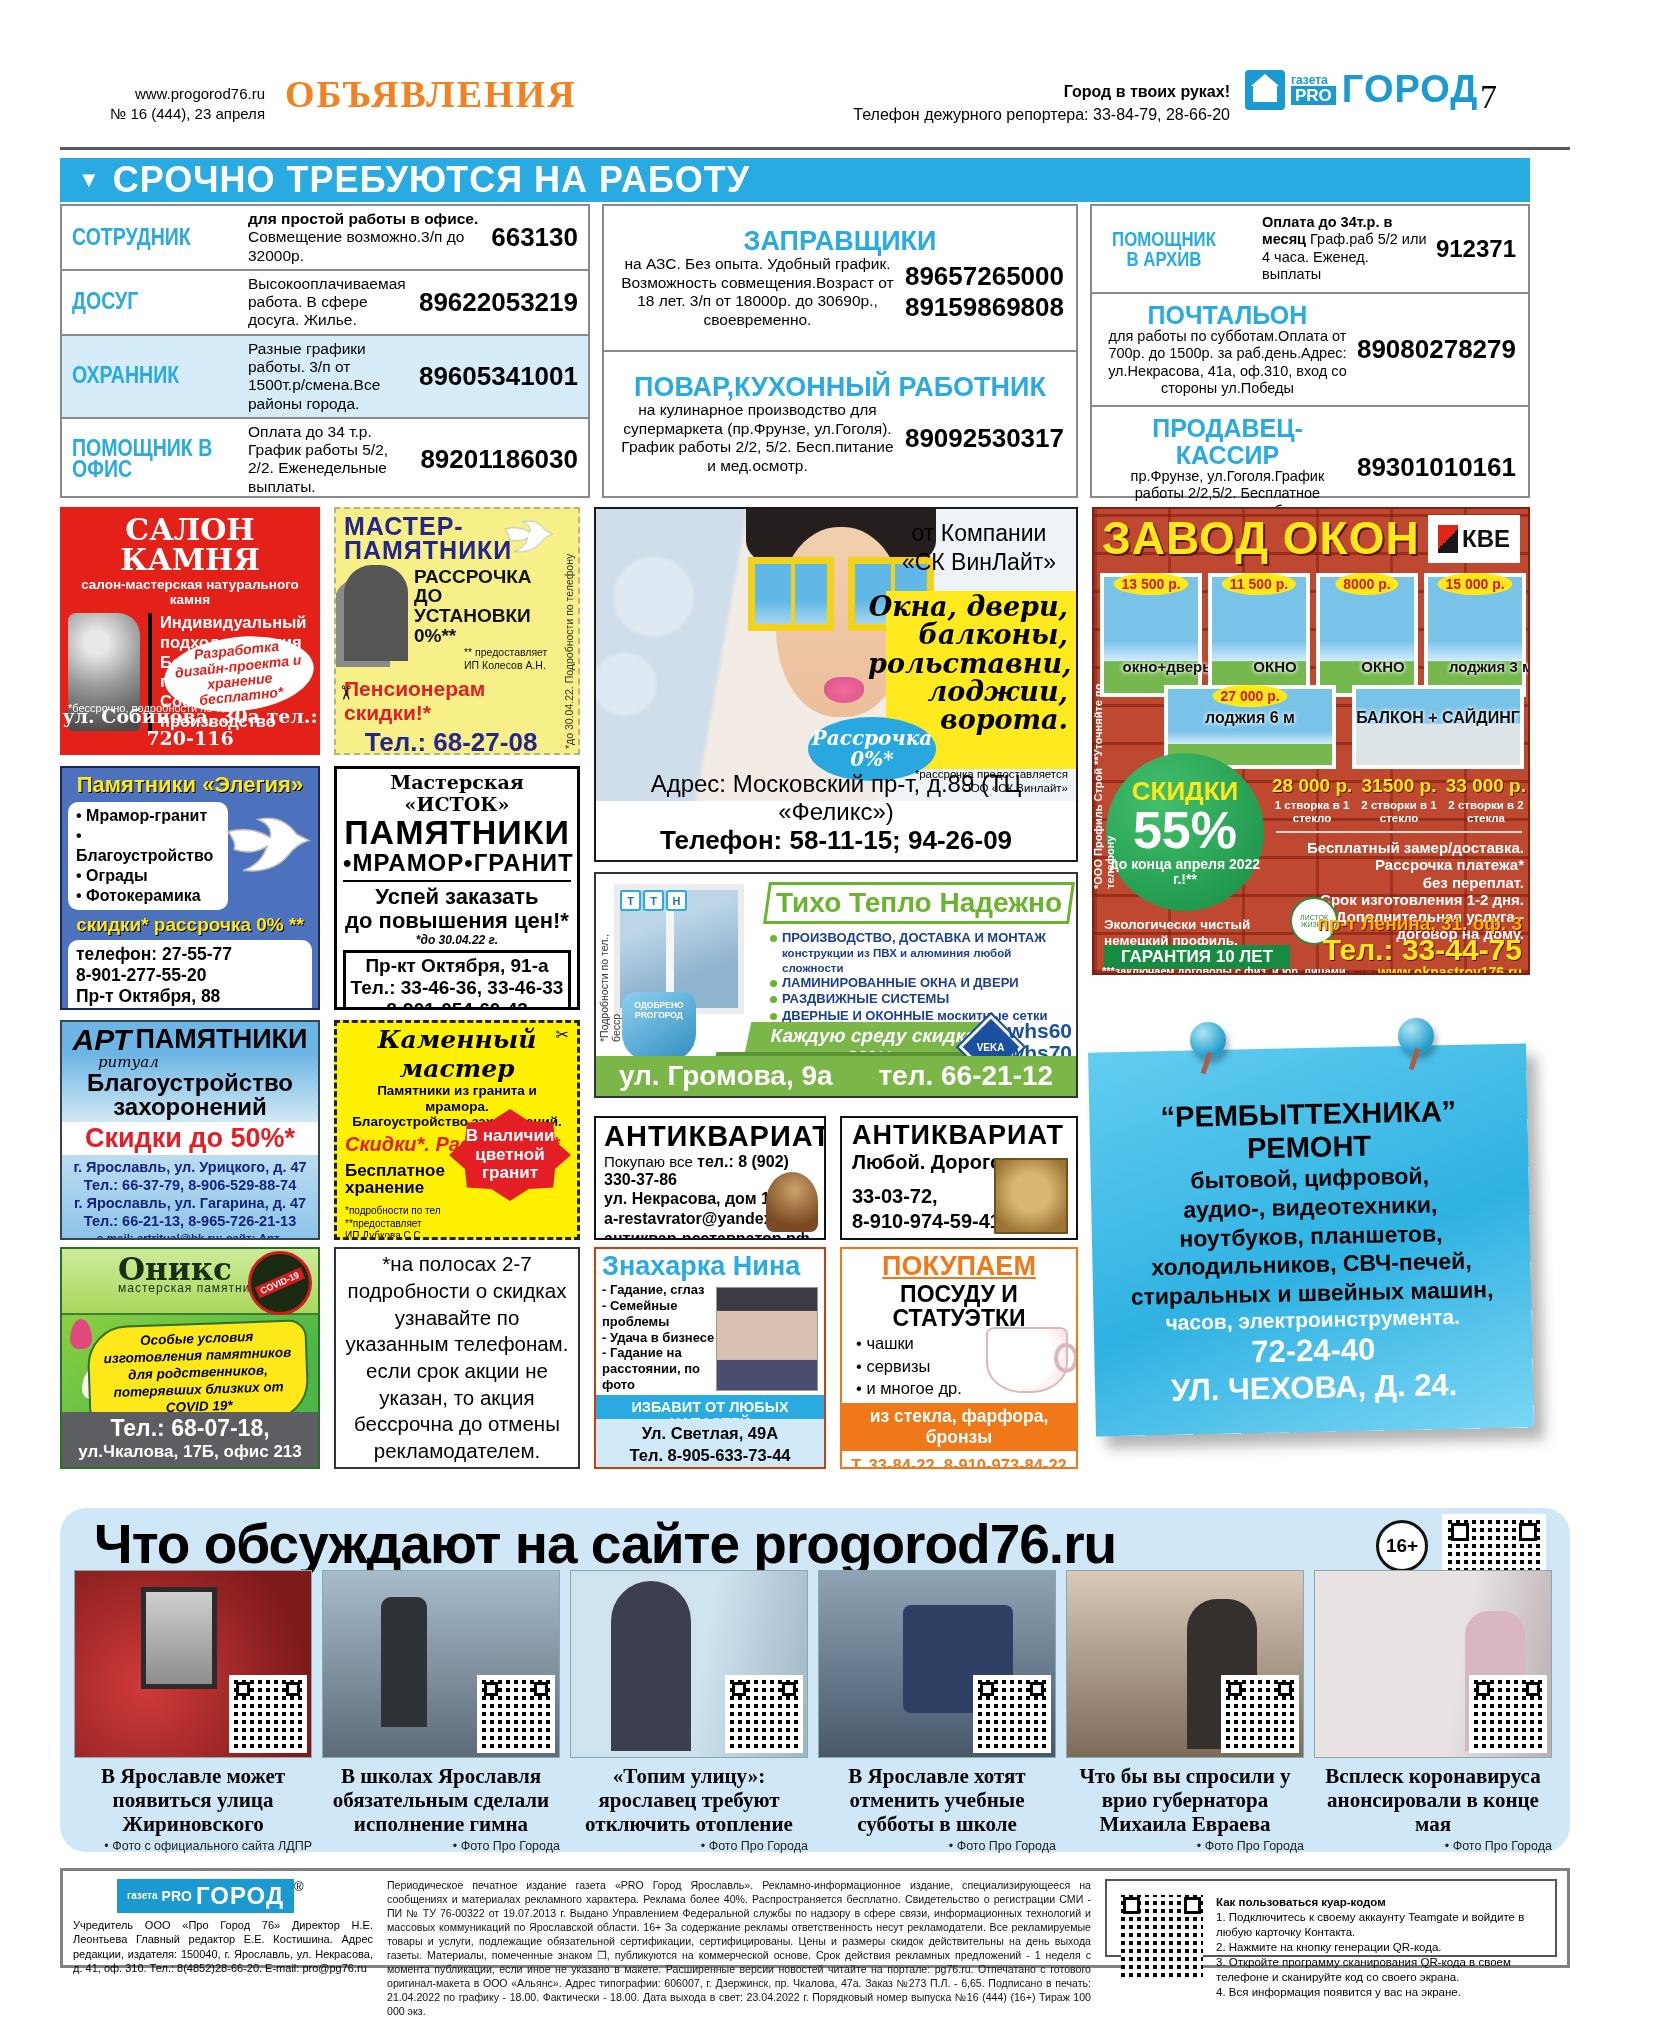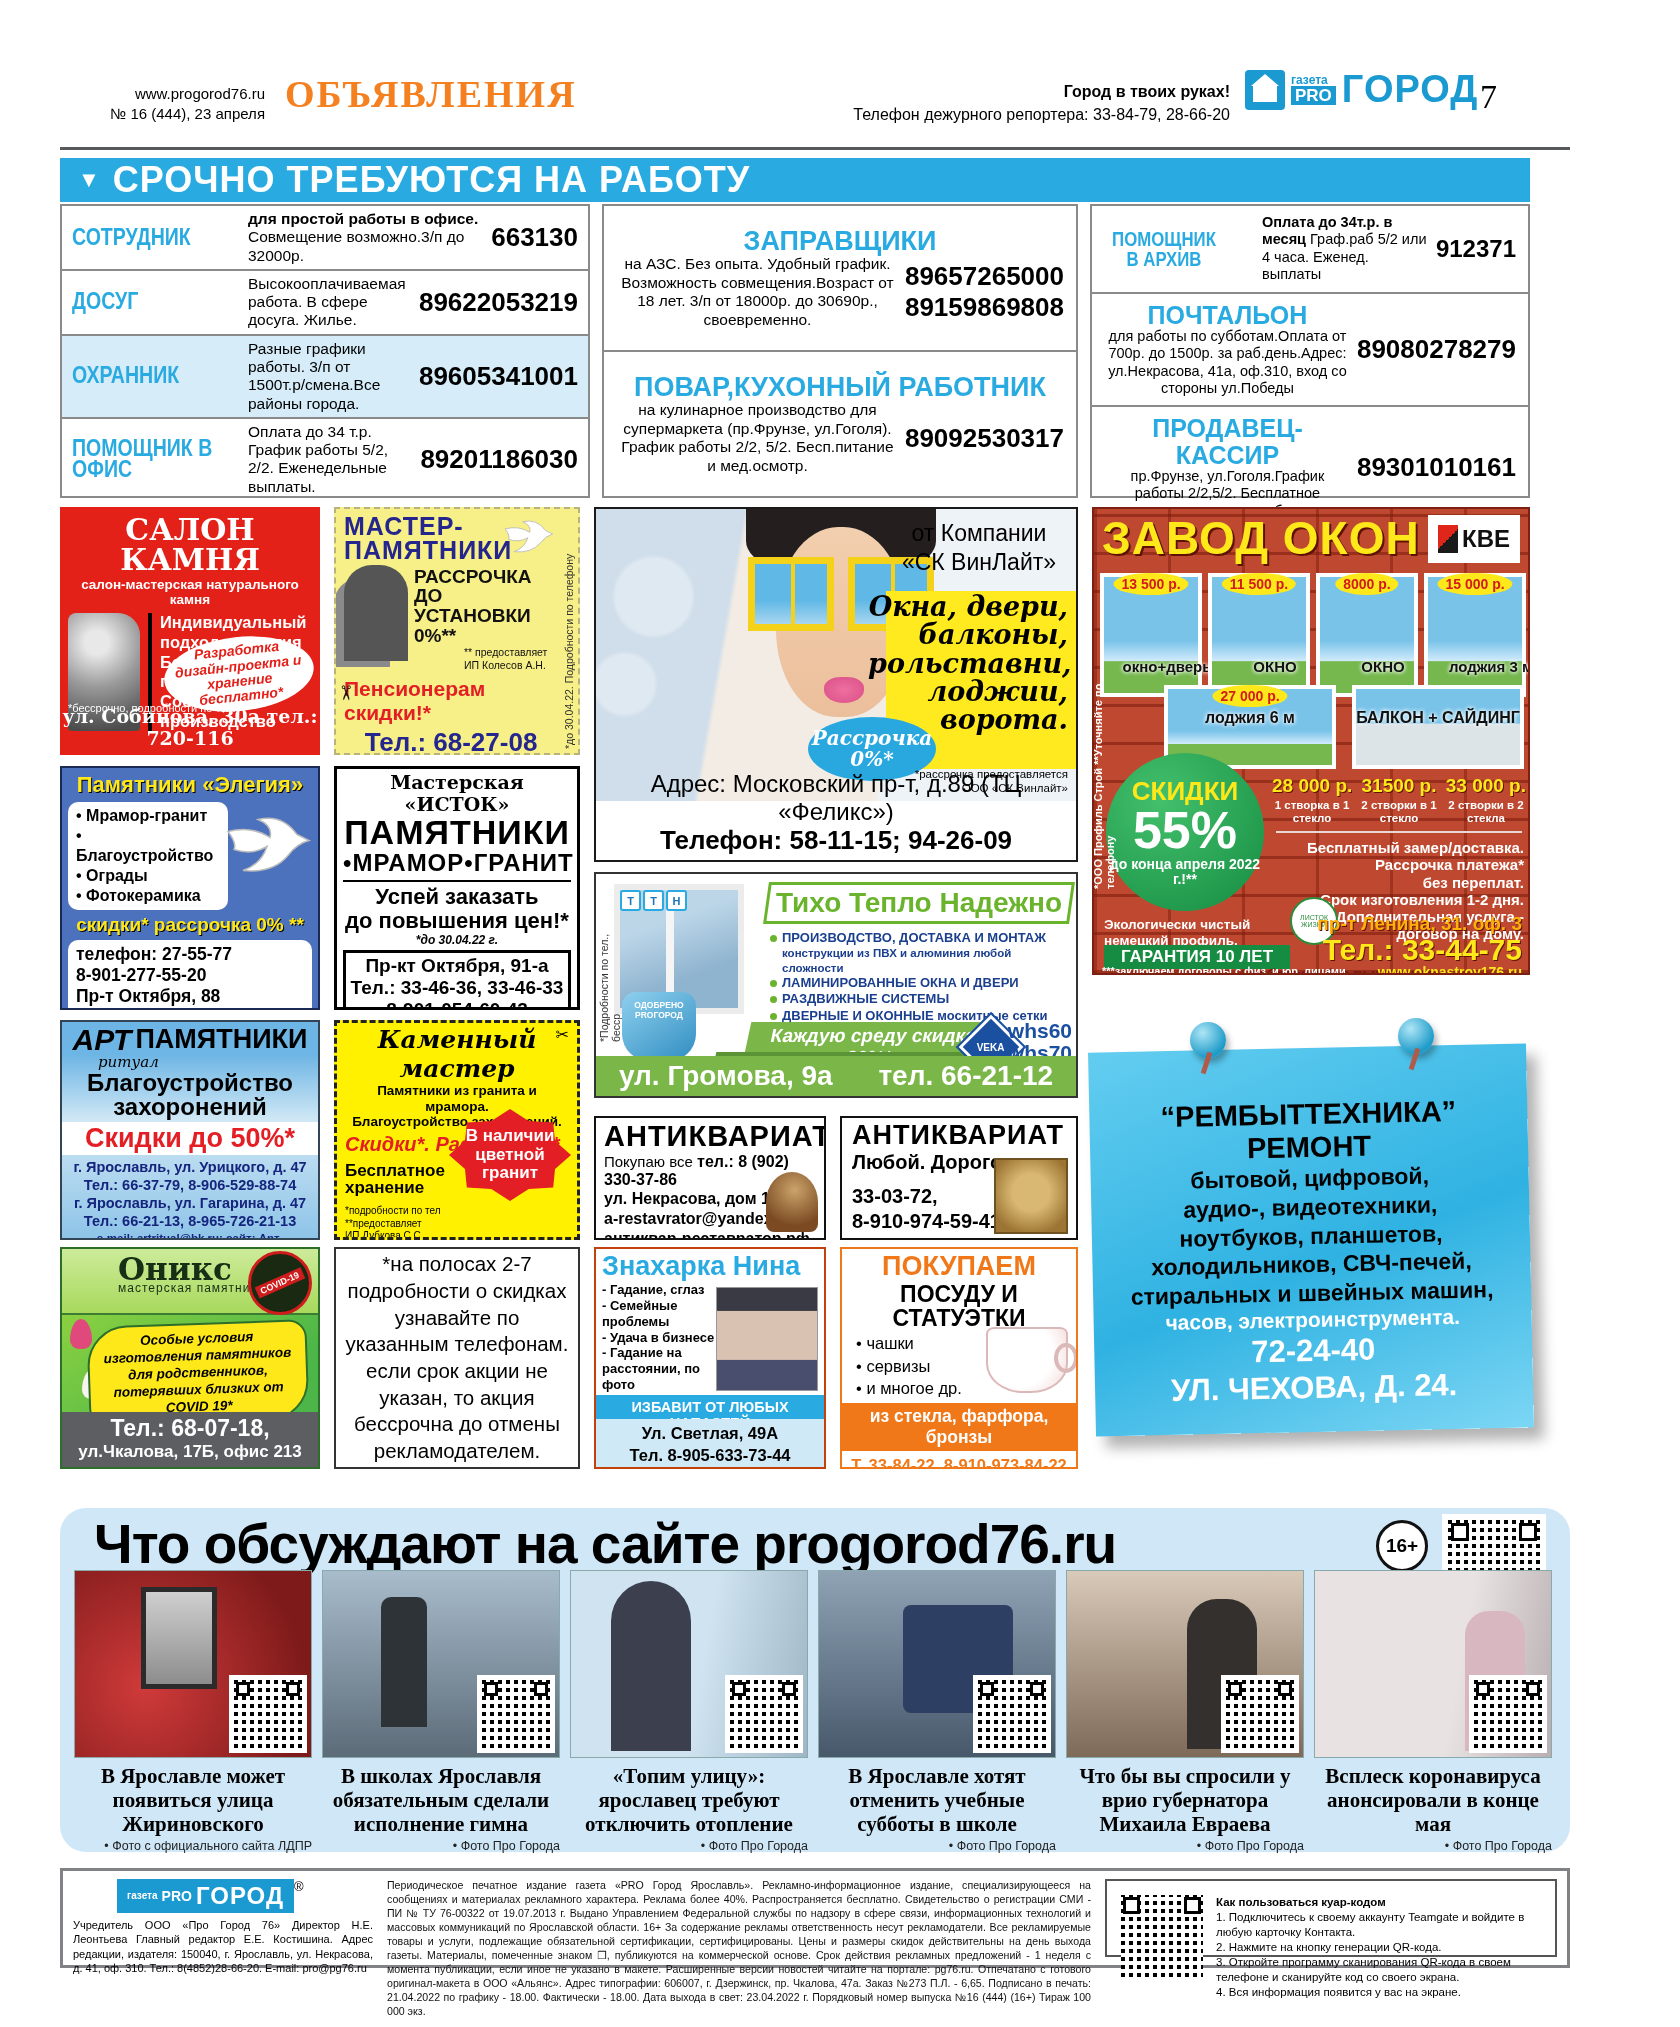--- a/index.html
+++ b/index.html
@@ -211,21 +211,21 @@
   .ad-disc{left:334px;top:1247px;width:246px;height:222px;background:#fff;border:2px solid #333;display:flex;align-items:center;justify-content:center;text-align:center;padding:8px;font-size:20.5px;line-height:1.3}
   
   .ad-znh{left:594px;top:1247px;width:232px;height:222px;background:#fff;border:2px solid #c2410c}
   .zn-t{color:#29abe2;font-weight:bold;font-size:27px;padding:2px 6px 0}
   .zn-ul{padding:0 6px;font-weight:bold;font-size:13px;line-height:1.22;width:120px}
   .zn-photo{position:absolute;right:6px;top:38px;width:100px;height:102px;background:linear-gradient(#3a3a44 22%,#d9c2b2 23% 70%,#4a4e6e 71%);border:1px solid #999}
   .zn-band{position:absolute;left:0;top:146px;width:100%;background:#29abe2;color:#fff;font-weight:bold;font-size:14.5px;text-align:center;padding:4px 0}
   .zn-bot{position:absolute;left:0;bottom:0;width:100%;height:48px;background:#cfe9f7;text-align:center;font-weight:bold;font-size:16.5px;line-height:1.35;padding-top:3px;box-sizing:border-box}
   
   .ad-pok{left:840px;top:1247px;width:238px;height:222px;background:#fff;border:2px solid #f07818}
-  .pk-t{color:#f07818;font-weight:bold;font-size:27px;text-align:center;margin-top:2px}
+  .pk-t{color:#f07818;font-weight:bold;font-size:27px;text-align:center;text-decoration:underline;margin-top:2px}
   .pk-s{font-weight:bold;font-size:23px;text-align:center;line-height:1.05}
   .pk-ul{margin:2px 0 0 14px;font-size:16.5px;line-height:1.35}
   .pk-ul div:before{content:"•  "}
   .pk-cup{position:absolute;right:8px;top:78px;width:78px;height:62px;background:radial-gradient(circle at 40% 40%,#fff 55%,#f3d7d7);border:2px solid #dcb9b9;border-radius:10% 10% 45% 45%}
   .pk-cup:after{content:"";position:absolute;right:-12px;top:14px;width:16px;height:22px;border:4px solid #dcb9b9;border-radius:50%}
   .pk-band{background:#f07818;color:#fff;font-weight:bold;font-size:17.5px;text-align:center;padding:3px 0;margin-top:4px}
   .pk-ph{color:#f07818;font-weight:bold;font-size:16.5px;text-align:center;margin-top:4px;line-height:1.3}
   
   .news{left:60px;top:1508px;width:1510px;height:344px;background:#cfe7f7;border-radius:26px}
   .nw-t{position:absolute;left:34px;top:4px;font-family:"Liberation Sans",sans-serif;font-weight:bold;font-size:55px;letter-spacing:-1px}

